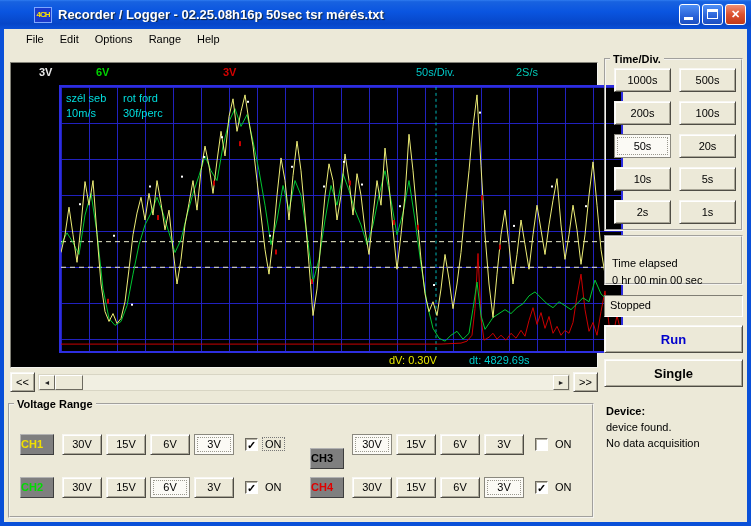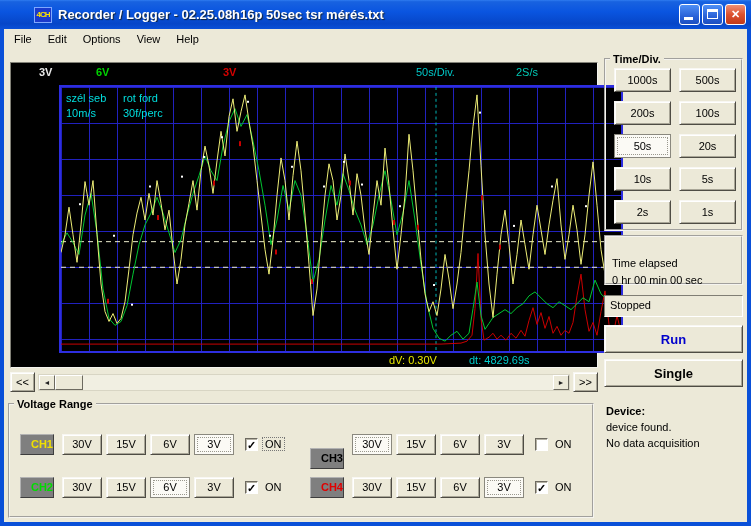--- a/index.html
+++ b/index.html
@@ -15,21 +15,21 @@
     white-space:nowrap;overflow:hidden;}
   .win-btns{display:flex;gap:2px;}
   .wbtn{position:relative;width:21px;height:21px;border-radius:3px;border:1px solid #fff;
     display:flex;align-items:center;justify-content:center;color:#fff;font-size:11px;font-weight:bold;}
   .wbtn.minb,.wbtn.maxb{background:linear-gradient(#4e8ff5,#2a62d8 60%,#1c4fc0);}
   .wbtn.closeb{background:linear-gradient(#f09075,#dd512f 50%,#c13a1a);}
   .glyph-min{position:absolute;left:4px;bottom:4px;width:9px;height:3px;background:#fff;}
   .glyph-max{position:absolute;left:4px;top:4px;width:11px;height:10px;border:1px solid #fff;border-top-width:3px;}
   
   .client{position:absolute;left:4px;top:29px;width:743px;height:493px;background:#ECE9D8;}
-  .menubar{position:absolute;left:0;top:0;width:697px;height:20px;display:flex;align-items:center;padding-left:2px;}
+  .menubar{position:absolute;left:0;top:0;width:697px;height:20px;display:flex;align-items:center;padding-left:14px;}
   .menu-item{font-size:11px;color:#000;padding:2px 8px;}
   
   .scope{position:absolute;left:6px;top:33px;width:588px;height:306px;background:#000;
     border:1px solid #828177;border-right-color:#f4f3ee;border-bottom-color:#f4f3ee;}
   .tl{position:absolute;top:3px;font-size:11px;font-weight:bold;}
   .tl0{left:28px;} .tl1{left:85px;} .tl2{left:212px;} .tl3{left:405px;font-weight:normal;} .tl4{left:505px;font-weight:normal;}
   .plot{position:absolute;left:15px;top:22px;width:564px;height:268px;border:2px solid #2d2de0;background-color:#000;
     background-image:repeating-linear-gradient(to right,rgba(35,35,200,.95) 0 1px,transparent 1px 28px),
                      repeating-linear-gradient(to bottom,rgba(35,35,200,.95) 0 1px,transparent 1px 36px);margin-left:33px;}
   .plot svg{position:absolute;left:0;top:0;width:560px;height:264px;}
@@ -62,21 +62,21 @@
     border:1px solid;border-color:#807e74 #fff #fff #807e74;font-size:11px;padding:3px 0 0 5px;}
   .run{position:absolute;left:600px;top:296px;width:139px;height:28px;font-size:13px;font-weight:bold;color:#0000cc;}
   .single{position:absolute;left:600px;top:330px;width:139px;height:28px;font-size:13px;font-weight:bold;color:#000;}
   .device{position:absolute;left:602px;top:374px;width:137px;font-size:11px;line-height:16px;color:#000;}
   .device .b{font-weight:bold;}
   
   .voltage{left:4px;top:369px;width:586px;height:120px;}
   .vr-row{position:absolute;display:flex;align-items:center;height:24px;}
   .r0{left:10px;top:22px;} .r1{left:10px;top:65px;} .r2{left:300px;top:22px;} .r3{left:300px;top:65px;}
   .ch-label{width:34px;height:21px;background:#7f7f7f;border:1px solid;border-color:#b2b2b2 #3d3d3d #3d3d3d #b2b2b2;
-    font-size:11px;font-weight:bold;text-align:right;line-height:19px;margin-right:8px;}
+    font-size:11px;font-weight:bold;text-align:left;line-height:19px;margin-right:8px;}
   .vbtn{width:40px;height:21px;margin-right:4px;padding:0;}
   .cb{width:13px;height:13px;background:#fff;border:1px solid;border-color:#6d6a60 #fff #fff #6d6a60;
     box-shadow:inset 1px 1px 0 #b5b2a4;margin-left:7px;font-size:11px;font-weight:bold;line-height:12px;
     text-align:center;color:#000;}
   .onlab{font-size:11px;margin-left:5px;padding:0 2px;}
   .onlab.focused{outline:1px dotted #777;}
 </style>
 </head>
 <body>
 
@@ -95,21 +95,21 @@
         </span>
       <span class="wbtn closeb">✕</span>
     </span>
   </div>
 
   <div class="client">
     <div class="menubar">
         <span class="menu-item">File</span>
         <span class="menu-item">Edit</span>
         <span class="menu-item">Options</span>
-        <span class="menu-item">View</span>
+        <span class="menu-item">Range</span>
         <span class="menu-item">Help</span>
       </div>
 
     <div class="scope">
       <span class="tl tl0" style="color: rgb(232, 232, 232);">3V</span>
       <span class="tl tl1" style="color: rgb(0, 210, 0);">6V</span>
       <span class="tl tl2" style="color: rgb(212, 0, 0);">3V</span>
       <span class="tl tl3" style="color: rgb(0, 200, 200);">50s/Div.</span>
       <span class="tl tl4" style="color: rgb(0, 200, 180);">2S/s</span>
 

